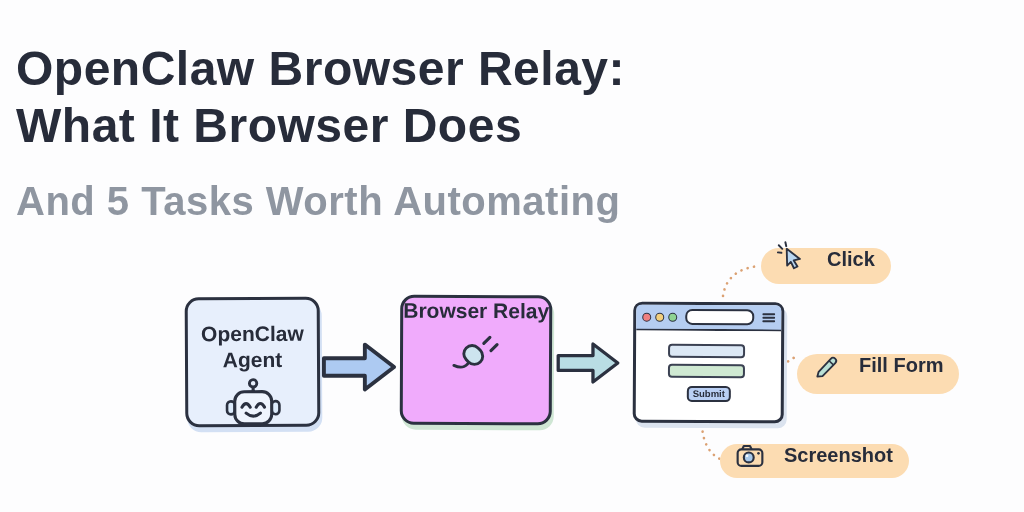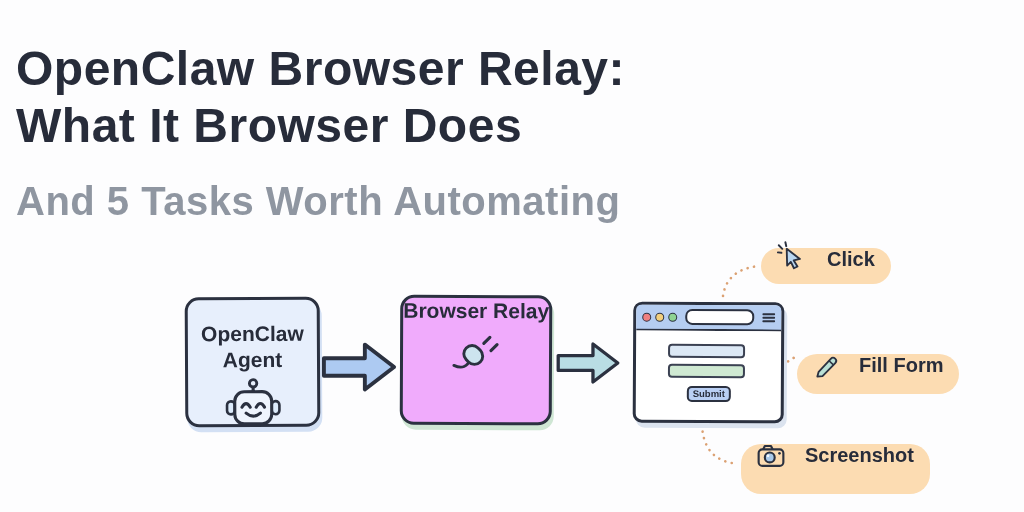--- a/index.html
+++ b/index.html
@@ -55,21 +55,21 @@
     font-family:"Liberation Sans","DejaVu Sans",sans-serif;
   }
   
   .badge{
     position:absolute;display:flex;align-items:flex-start;gap:20px;
     background:#fcdcb2;border-radius:20px;padding:0 16px;
     font-size:20px;font-weight:700;color:#272c3a;white-space:nowrap;
   }
   .badge-click{left:761px;top:248px;height:36px;}
   .badge-fillform{left:797px;top:354px;height:40px;}
-  .badge-screenshot{left:741px;top:444px;height:50px;}
+  .badge-screenshot{left:720px;top:444px;height:34px;}
   .badge .icon{flex:0 0 auto;display:block;}
   .connector-layer{position:absolute;left:0;top:0;pointer-events:none;}
 </style>
 </head>
 <body>
 
 <div class="canvas">
 
   <div class="header">
     <div class="title-line">OpenClaw Browser Relay:</div>

